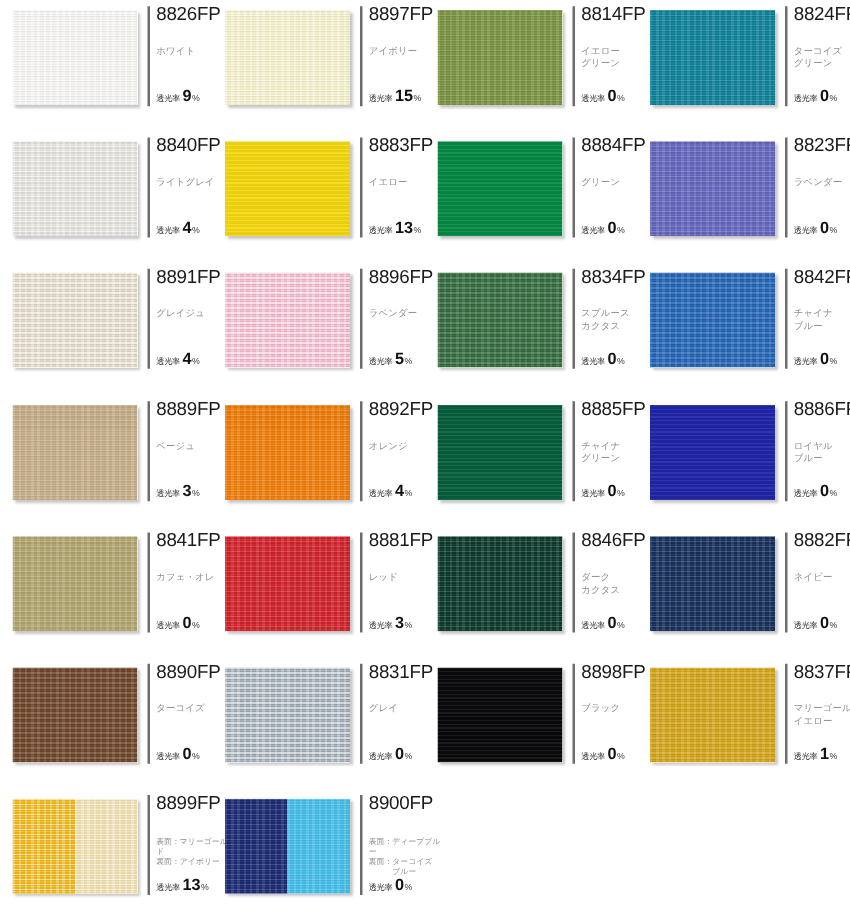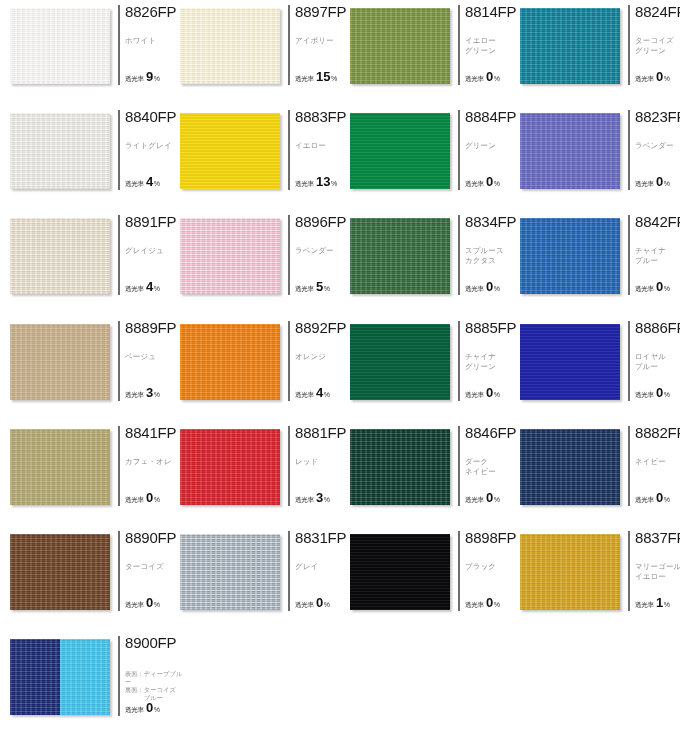--- a/index.html
+++ b/index.html
@@ -497,21 +497,21 @@
         <div class="swatch-wrap">
           <div class="swatch">
             <div class="half single" style="background: rgb(12, 58, 44);">
               <div class="tex"></div>
             </div>
           </div>
         </div>
         <div class="info">
           <div class="code">8846FP</div>
           <div class="cname">ダーク
-ネイビー</div>
+カクタス</div>
           <div class="trans">
             <span class="lbl">透光率</span>
             <span class="num">0</span>
             <span class="pct">%</span>
           </div>
         </div>
       </div>
       <div class="cell">
         <div class="swatch-wrap">
           <div class="swatch">
@@ -592,20 +592,42 @@
             </div>
           </div>
         </div>
         <div class="info">
           <div class="code">8837FP</div>
           <div class="cname">マリーゴールド
 イエロー</div>
           <div class="trans">
             <span class="lbl">透光率</span>
             <span class="num">1</span>
+            <span class="pct">%</span>
+          </div>
+        </div>
+      </div>
+      <div class="cell">
+        <div class="swatch-wrap">
+          <div class="swatch">
+            <div class="half duo" style="background: rgb(240, 182, 21);">
+              <div class="tex light"></div>
+            </div>
+            <div class="half duo" style="background: rgb(240, 222, 172);">
+              <div class="tex light"></div>
+            </div>
+          </div>
+        </div>
+        <div class="info">
+          <div class="code">8899FP</div>
+          <div class="cname duo">表面：マリーゴールド
+裏面：アイボリー</div>
+          <div class="trans">
+            <span class="lbl">透光率</span>
+            <span class="num">13</span>
             <span class="pct">%</span>
           </div>
         </div>
       </div>
       <div class="cell">
         <div class="swatch-wrap">
           <div class="swatch">
             <div class="half duo" style="background: rgb(27, 42, 115);">
               <div class="tex"></div>
             </div>

